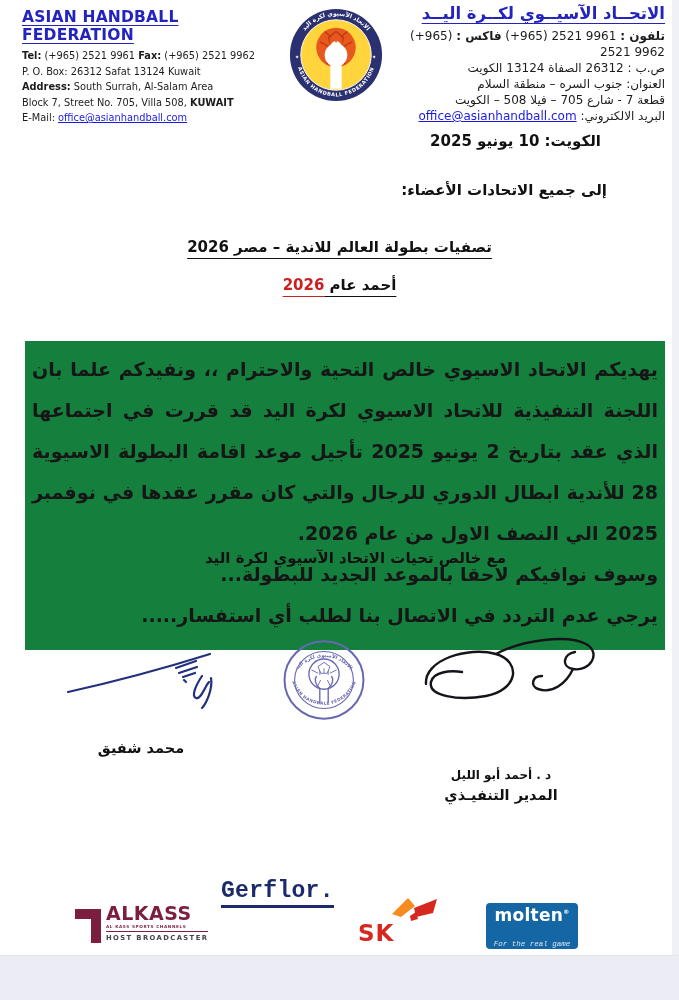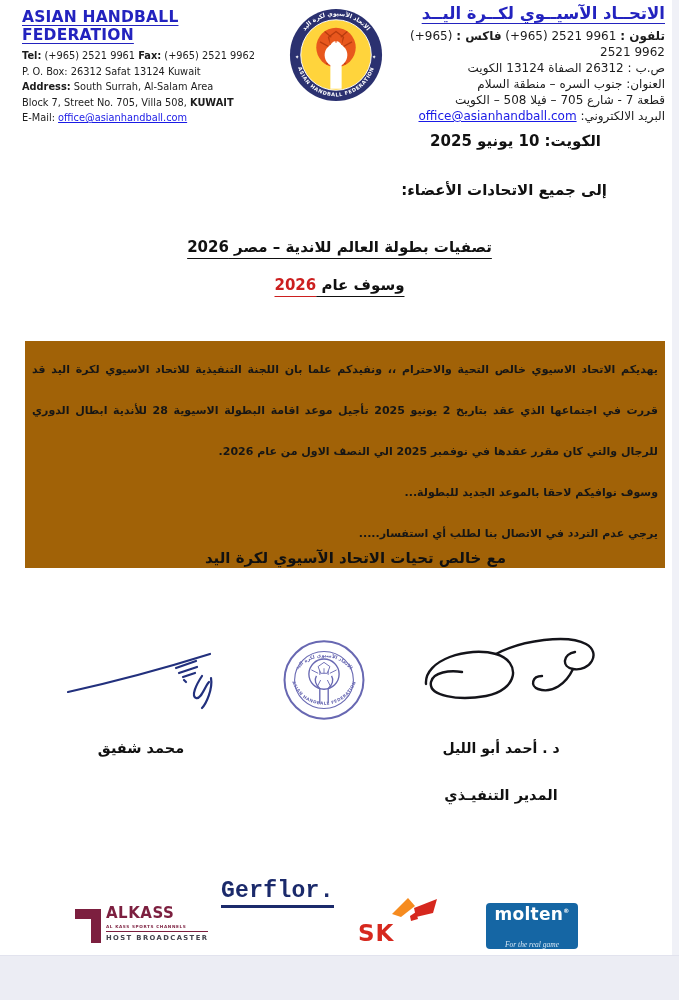--- a/index.html
+++ b/index.html
@@ -24,58 +24,58 @@
 
   
   .date-line{position:absolute;right:78px;top:132px;direction:rtl;font-size:15px;font-weight:800;margin-left:24px;}
   .to-line{position:absolute;right:72px;top:181px;direction:rtl;font-size:15px;font-weight:800;}
 
   .subject{position:absolute;left:0;top:228px;width:679px;text-align:center;direction:rtl;
            font-size:15px;font-weight:800;line-height:38px;}
   .subject .u{text-decoration:underline;text-underline-offset:6px;}
   .subject .year-red{color:#cc1f1f;text-decoration:underline;text-underline-offset:6px;}
 
-  .body-block{position:absolute;left:25px;top:341px;width:626px;background:#a16207;
-              padding:8px 7px 14px 7px;direction:rtl;font-size:11px;font-weight:700;color:#161616;}
+  .body-block{position:absolute;left:25px;top:341px;width:626px;background:#15803d;
+              padding:8px 7px 14px 7px;direction:rtl;font-size:19px;font-weight:700;color:#161616;}
   .body-p1{margin:0;line-height:41px;text-align:justify;}
   .body-p{margin:0;line-height:41px;text-align:right;}
 
   .closing{position:absolute;left:0;top:549px;width:679px;text-align:center;direction:rtl;
            font-size:15px;font-weight:800;margin-left:16px;}
 
   
   .sig-left{position:absolute;left:64px;top:636px;width:160px;height:78px;}
   .stamp{position:absolute;left:278px;top:638px;width:92px;height:84px;}
   .sig-right{position:absolute;left:410px;top:632px;width:205px;height:95px;}
 
-  .name-right{position:absolute;left:406px;top:740px;width:190px;text-align:center;direction:rtl;font-size:14px;font-weight:800;}
+  .name-right{position:absolute;left:406px;top:768px;width:190px;text-align:center;direction:rtl;font-size:12px;font-weight:800;}
   .title-right{position:absolute;left:406px;top:787px;width:190px;text-align:center;direction:rtl;font-size:14.5px;font-weight:800;}
   .name-left{position:absolute;left:55px;top:740px;width:172px;text-align:center;direction:rtl;font-size:14.5px;font-weight:800;}
   .title-left{position:absolute;left:55px;top:787px;width:172px;text-align:center;direction:rtl;font-size:14.5px;font-weight:800;}
 
   
   .alkass{position:absolute;left:74px;top:905px;display:flex;align-items:flex-start;gap:4px;}
-  .ak-name{font-size:15px;font-weight:800;color:#7c1f3f;letter-spacing:.5px;line-height:17px;}
+  .ak-name{font-size:19px;font-weight:800;color:#7c1f3f;letter-spacing:.5px;line-height:17px;}
   .ak-sub{font-size:4.2px;color:#7c1f3f;letter-spacing:.6px;margin-top:2px;font-weight:700;}
   .ak-rule{height:1px;background:#7c1f3f;margin:1.5px 0 2px 0;}
   .ak-tag{font-size:6.8px;color:#44444e;letter-spacing:1.4px;font-weight:700;}
 
   .gerflor{position:absolute;left:221px;top:880px;font-family:Liberation Mono, monospace;}
   .gf-name{font-size:23px;font-weight:800;color:#1b2a6b;letter-spacing:.3px;line-height:23px;}
   .gf-rule{height:3px;background:#1b2a6b;margin-top:2px;}
 
   .sk{position:absolute;left:356px;top:896px;width:86px;height:54px;}
   .sk-text{position:absolute;left:2px;bottom:4px;font-size:23px;font-weight:800;color:#d6281e;letter-spacing:1px;}
   .sk-wings{position:absolute;right:2px;top:0;}
 
   .molten{position:absolute;left:486px;top:903px;width:92px;height:46px;background:#1566a4;border-radius:4px;
           display:flex;flex-direction:column;align-items:center;justify-content:center;}
   .mo-name{color:#fff;font-size:17px;font-weight:800;letter-spacing:.3px;line-height:16px;}
   .mo-reg{font-size:6px;vertical-align:super;}
-  .mo-tag{color:#d5e7f5;font-size:7.5px;font-style:italic;font-family:Liberation Serif, serif;margin-top:18px;}
+  .mo-tag{color:#d5e7f5;font-size:7.5px;font-style:italic;font-family:Liberation Mono, monospace;margin-top:18px;}
 </style>
 </head>
 <body>
 
 <div class="page">
 
   <div class="hdr-en" dir="ltr">
     <div class="hdr-en-title">ASIAN HANDBALL FEDERATION</div>
     <div class="hdr-line">
       <b>Tel:</b>
@@ -139,21 +139,21 @@
       <a class="email">office@asianhandball.com</a>
     </div>
   </div>
 
   <div class="date-line">الكويت: 10 يونيو 2025</div>
   <div class="to-line">إلى جميع الاتحادات الأعضاء:</div>
 
   <div class="subject">
     <div><span class="u">تصفيات بطولة العالم للاندية – مصر 2026</span></div>
     <div>
-      <span class="u">وسوف عام </span><span class="year-red">2026</span>
+      <span class="u">أحمد عام </span><span class="year-red">2026</span>
     </div>
   </div>
 
   <div class="body-block">
     <p class="body-p1">يهديكم الاتحاد الاسيوي خالص التحية والاحترام ،، ونفيدكم علما بان اللجنة التنفيذية للاتحاد الاسيوي لكرة اليد قد قررت في اجتماعها الذي عقد بتاريخ 2 يونيو 2025 تأجيل موعد اقامة البطولة الاسيوية 28 للأندية ابطال الدوري للرجال والتي كان مقرر عقدها في نوفمبر 2025 الي النصف الاول من عام 2026.</p>
     <p class="body-p">وسوف نوافيكم لاحقا بالموعد الجديد للبطولة...</p>
     <p class="body-p">يرجي عدم التردد في الاتصال بنا لطلب أي استفسار.....</p>
   </div>
 
   <div class="closing">مع خالص تحيات الاتحاد الآسيوي لكرة اليد</div>

